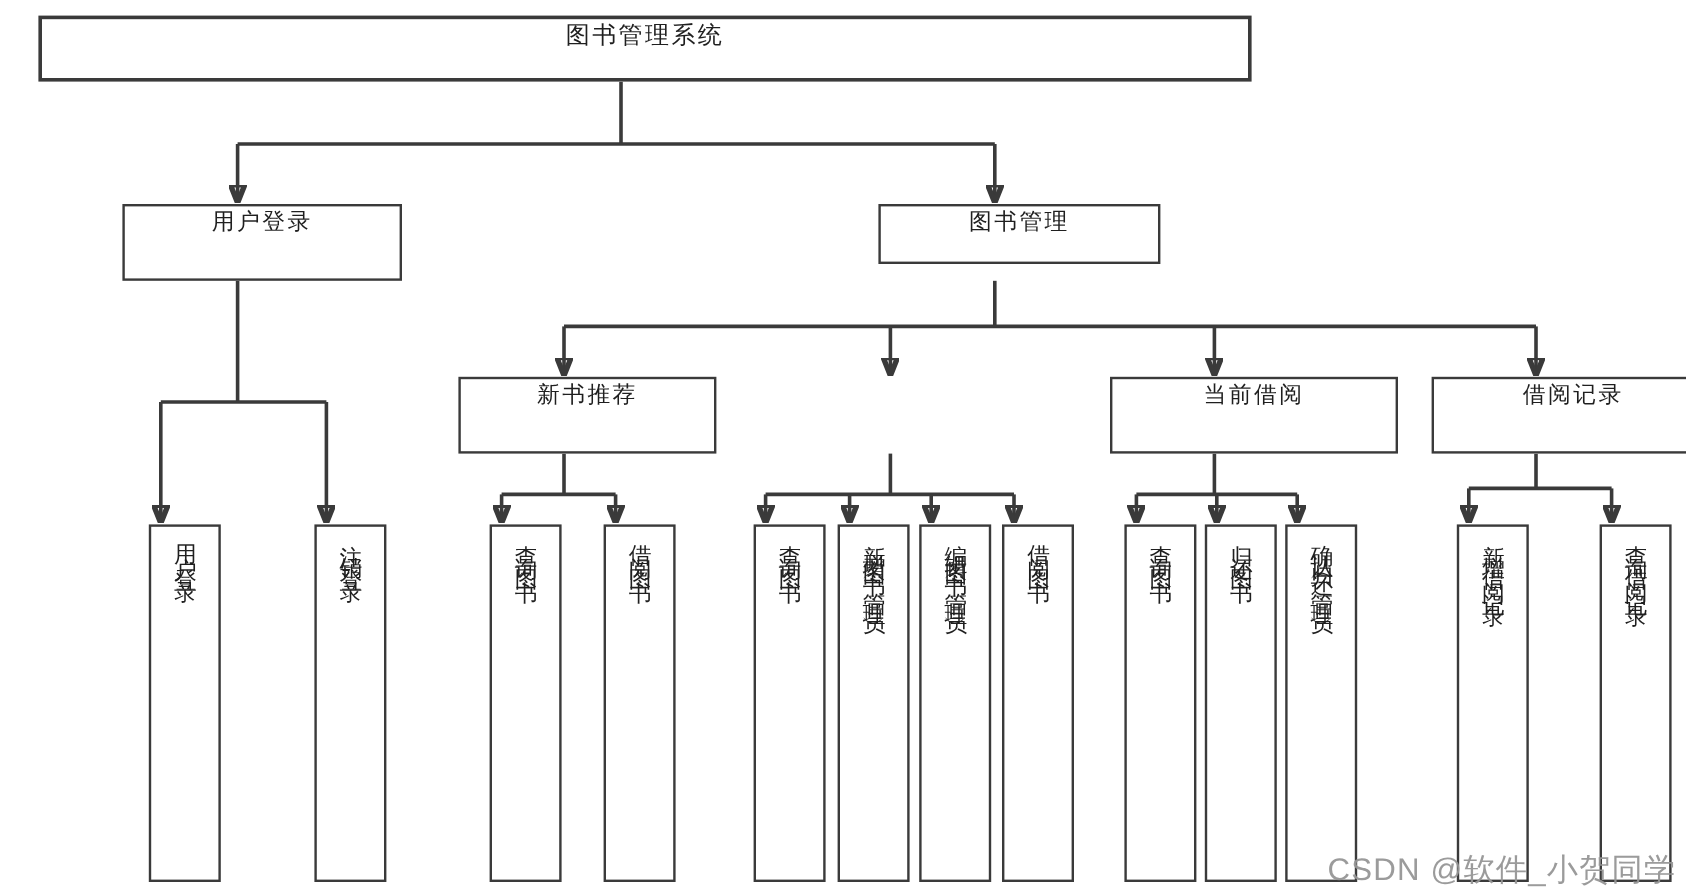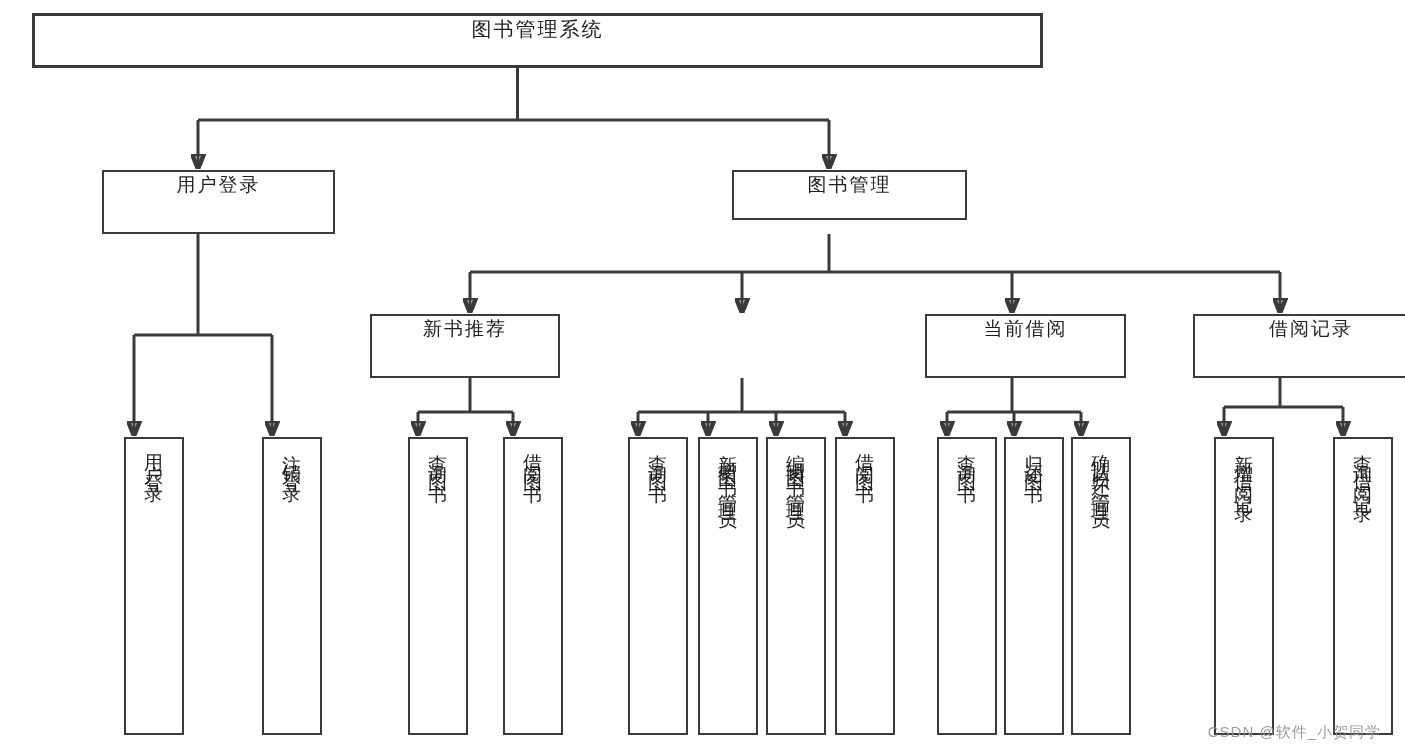--- a/index.html
+++ b/index.html
@@ -34,23 +34,23 @@
     letter-spacing: 2px;
     white-space: nowrap;
     margin-left: 20px;
   }
   #root {
     left: 12px; top: 13px; width: 1011px; height: 55px;
     border-width: 3px; font-size: 20px;
   }
   #n-user-login { left: 82px;  top: 170px; width: 233px; height: 64px; }
   #n-book-mgmt  { left: 712px; top: 170px; width: 235px; height: 50px; }
-  #n-newbook { left: 350px;  top: 314px; width: 190px; height: 64px; }
+  #n-newbook { left: 362px;  top: 314px; width: 215px; height: 64px; }
   #n-borrow  { left: 635px;  top: 314px; width: 215px; height: 64px; }
-  #n-current { left: 905px;  top: 314px; width: 201px; height: 64px; }
+  #n-current { left: 905px;  top: 314px; width: 240px; height: 64px; }
   #n-records { left: 1173px; top: 314px; width: 236px; height: 64px; }
   .leaf {
     top: 437px; width: 60px; height: 298px;
     letter-spacing: 0;
   }
   .leaf .vtext {
     writing-mode: vertical-rl;
     text-orientation: mixed;
     letter-spacing: 10px;
     font-size: 19px;
@@ -65,22 +65,22 @@
   #l-bb-edit    { left: 746px; }
   #l-bb-borrow  { left: 815px; }
   #l-cb-query   { left: 917px; }
   #l-cb-return  { left: 984px; }
   #l-cb-confirm { left: 1051px; }
   #l-br-add     { left: 1194px; }
   #l-br-query   { left: 1313px; }
   .leaf-tight .vtext { letter-spacing: 8px; font-size: 19px; }
   #watermark {
     position: absolute;
-    right: 24px; bottom: 5px;
-    font-size: 15px;
+    right: 8px; bottom: 5px;
+    font-size: 26px;
     color: rgba(150, 150, 150, 0.95);
     letter-spacing: 1px;
     z-index: 5;
   }
 </style>
 </head>
 <body>
 
 <div id="canvas">
 

